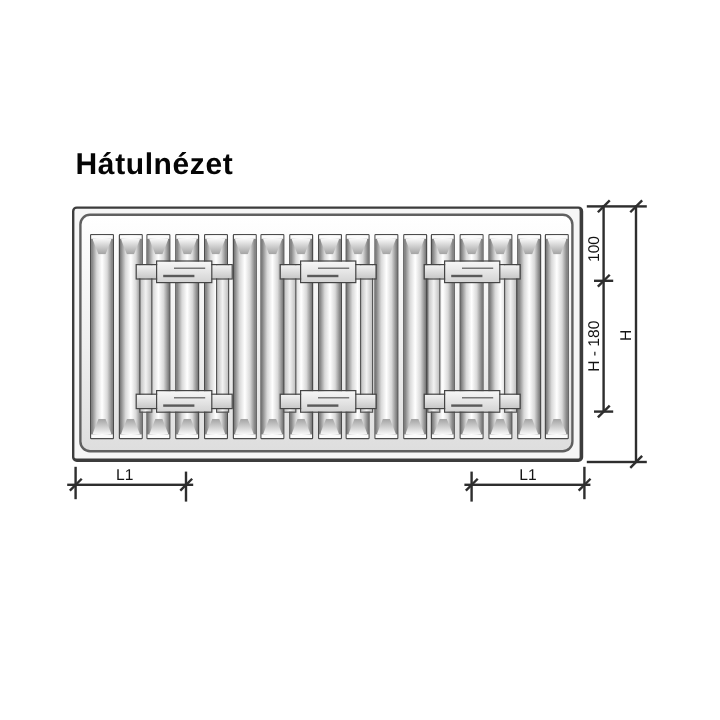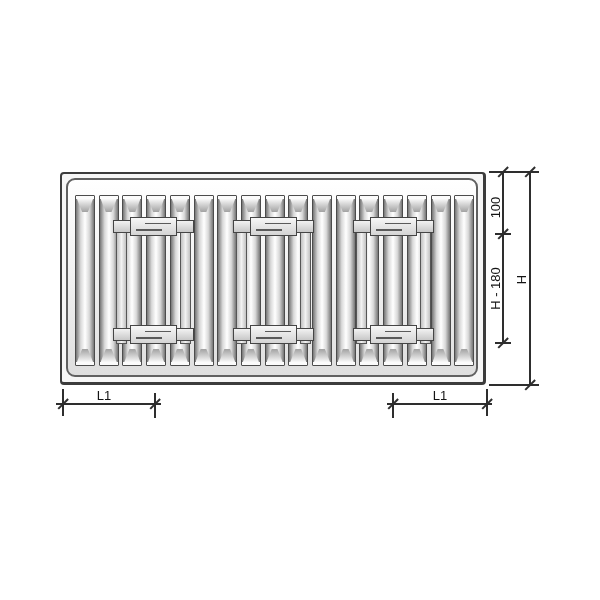--- a/index.html
+++ b/index.html
@@ -39,20 +39,21 @@
   .dl-v{position:absolute;width:1.5px;background:#2e2e2e;}
   .tick{position:absolute;width:14px;height:1.5px;background:#2e2e2e;transform:rotate(-45deg);}
   .dim-label{position:absolute;font-size:13px;color:#141414;text-align:center;white-space:nowrap;}
   .dim-label.rot{transform:rotate(-90deg);}
 </style>
 </head>
 <body>
 
 <div class="canvas">
 
+  <div class="title">Hátulnézet</div>
 
   <div class="radiator">
     <div class="panel"></div>
     <div class="fins">
         <div class="fin" style="left: 13px; top: 21px; width: 20px; height: 171px;">
           <div class="cap t"></div>
           <div class="bevel t"></div>
           <div class="bevel b"></div>
           <div class="cap b"></div>
         </div>

